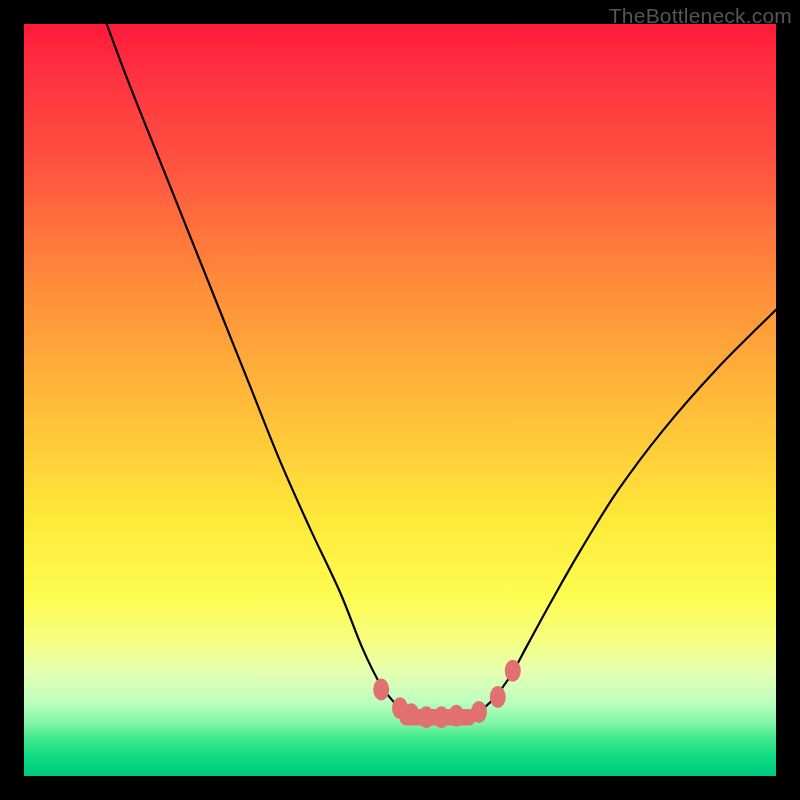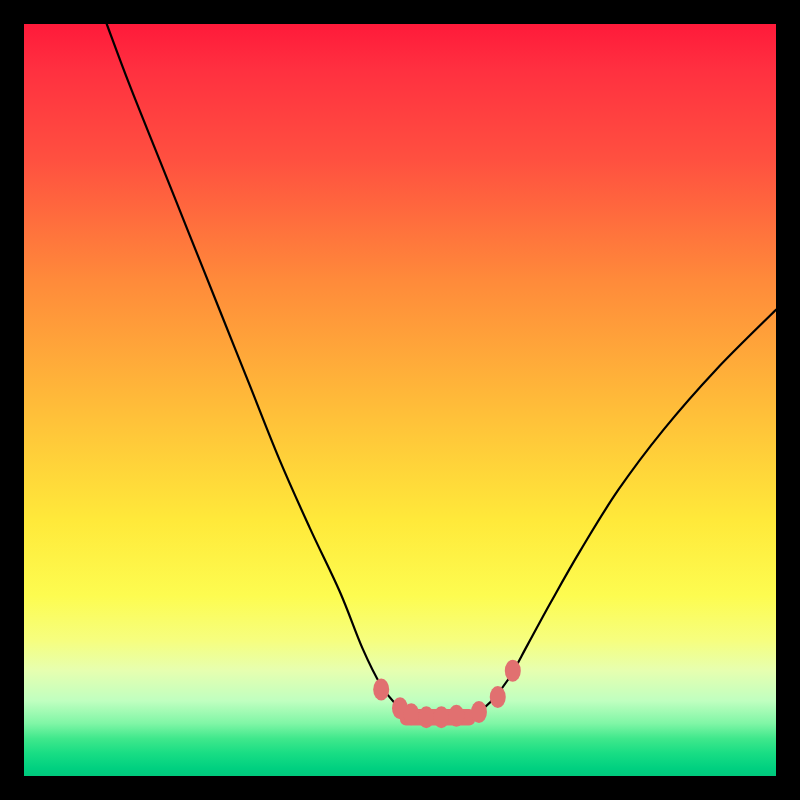--- a/index.html
+++ b/index.html
@@ -83,20 +83,21 @@
     font-weight: 500;
     letter-spacing: 0.2px;
     user-select: none;
   }
 </style>
 </head>
 <body>
 
 <div class="frame">
 
+  <div class="watermark">TheBottleneck.com</div>
 
   <div class="plot-area">
     <div class="gradient"></div>
 
     <svg class="svg-layer" viewBox="0 0 752 752" preserveAspectRatio="none">
       <path id="left-curve" class="curve" d="M 82.72 0 C 86.7808 10.828799999999994, 95.80480000000001 35.795199999999966, 105.28000000000002 60.15999999999997 C 114.75520000000002 84.52479999999997, 124.53119999999998 108.288, 135.35999999999999 135.36 C 146.1888 162.43200000000002, 154.6112 183.48800000000006, 165.44 210.56000000000006 C 176.2688 237.63200000000006, 184.6912 258.688, 195.52 285.76 C 206.3488 312.832, 214.7712 333.888, 225.6 360.96 C 236.4288 388.032, 244.8512 410.44160000000005, 255.68 436.16 C 266.5088 461.8784, 274.9312 480.152, 285.76 503.84 C 296.5888 527.528, 306.36479999999995 546.1024, 315.84 567.76 C 325.3152 589.4176, 330.95520000000005 607.24, 338.40000000000003 624.16 C 345.8448 641.0799999999999, 351.1088 651.608, 357.2 661.76 C 363.2912 671.912, 367.5024 675.4163199999999, 372.24 680.56 C 376.9776 685.70368, 381.4896 688.57632, 383.52 690.336"></path>
       <path id="right-curve" class="curve" d="M 451.2 690.336 C 453.9072 688.17024, 460.1488 684.80128, 466.24 678.304 C 472.3312 671.8067199999999, 478.272 664.66272, 485.04 654.24 C 491.80800000000005 643.81728, 496.39520000000005 633.936, 503.84000000000003 620.4 C 511.2848 606.8639999999999, 516.9248 595.9599999999999, 526.4 579.04 C 535.8752 562.12, 544.2976 546.704, 556.48 526.4 C 568.6624 506.096, 579.1904000000001 487.8976, 594.08 466.24 C 608.9696 444.5824, 621.6031999999999 427.7376, 639.1999999999999 406.08 C 656.7968 384.4224, 671.5360000000001 367.57759999999996, 691.84 345.91999999999996 C 712.144 324.26239999999996, 741.1712 296.5888, 752 285.76"></path>
       <rect id="trough-bar" class="bar" rx="6" ry="6" x="376" y="685.072" width="75.19999999999999" height="16.544"></rect>
       <g id="markers">
           <ellipse class="marker" cx="357.2" cy="665.52" rx="8" ry="11"></ellipse>

